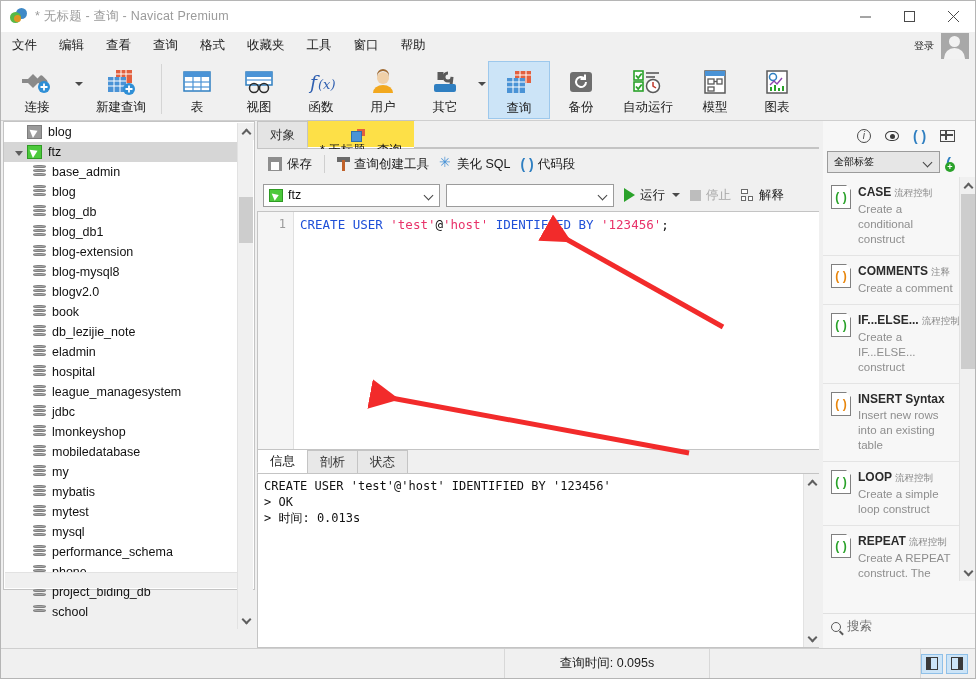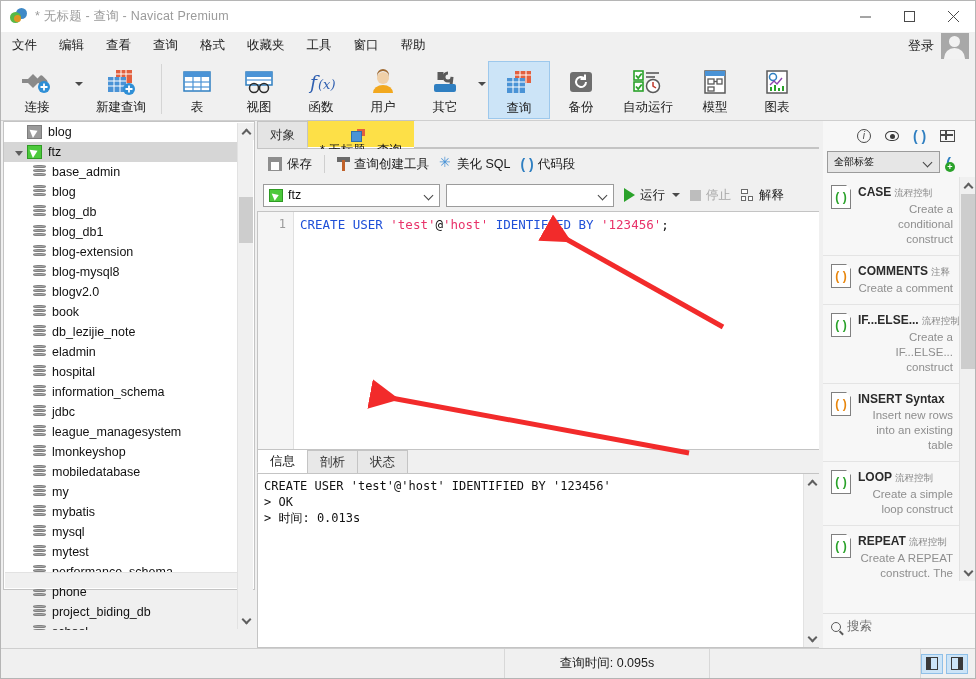--- a/index.html
+++ b/index.html
@@ -50,21 +50,21 @@
     display: flex; align-items: center;
   }
   .menu-item {
     font-size: 12.5px; color: #1b1b1b; padding: 4px 11px; line-height: 15px;
     white-space: nowrap;
   }
   .menubar-right {
     position: absolute; right: 6px; top: 0; height: 27px;
     display: flex; align-items: center; gap: 7px;
   }
-  .login-link { font-size: 13px; color: #1b1b1b; }
+  .login-link { font-size: 10px; color: #1b1b1b; }
   .avatar-top {
     width: 28px; height: 26px; background: #a8a8a8;
     position: relative; overflow: hidden;
   }
   .avatar-top::before {
     content: ""; position: absolute; width: 11px; height: 11px; border-radius: 50%;
     background: #f2f2f2; left: 8px; top: 3px;
   }
   .avatar-top::after {
     content: ""; position: absolute; width: 21px; height: 13px; border-radius: 11px 11px 0 0;
@@ -302,21 +302,21 @@
   }
   .sn-ico::after {
     content: ""; position: absolute; right: -1.5px; top: -1.5px;
     border-left: 6px solid transparent; border-top: 6px solid #f7f7f7;
   }
   .sn-ico.green { color: #2aa22a; }
   .sn-ico.dual { color: #e8860c; }
   .sn-body { flex: 1; min-width: 0; }
   .sn-title { font-size: 12px; font-weight: 700; color: #2b2b2b; white-space: nowrap; }
   .sn-cat { font-size: 9.5px; font-weight: 400; color: #8a8a8a; margin-left: 3px; }
-  .sn-desc { font-size: 11.5px; color: #8e8e8e; line-height: 15px; margin-top: 2px; text-align: right; }
+  .sn-desc { font-size: 11.5px; color: #8e8e8e; line-height: 15px; margin-top: 2px; }
 
   .rp-search {
     position: absolute; left: 0; bottom: 9px; width: 152px; height: 26px;
     display: flex; align-items: center; padding-left: 8px; gap: 6px;
     border-top: 1px solid #e0e0e0;
   }
   .mag { width: 10px; height: 10px; border: 1.5px solid #5a5a5a; border-radius: 50%; position: relative; }
   .mag::after { content:""; position:absolute; right:-4px; bottom:-3px; width:5px;height:1.5px;
                 background:#5a5a5a; transform: rotate(45deg); }
   .rp-search span { font-size: 12.5px; color: #6f6f6f; }
@@ -675,44 +675,36 @@
               <i></i>
             </span>
             <span>hospital</span>
           </div>
           <div class="tree-row">
             <span class="db-ico">
               <i></i>
               <i></i>
               <i></i>
             </span>
-            <span>information_schema</span>
+            <span>league_managesystem</span>
           </div>
           <div class="tree-row">
             <span class="db-ico">
               <i></i>
               <i></i>
               <i></i>
             </span>
             <span>jdbc</span>
           </div>
           <div class="tree-row">
             <span class="db-ico">
               <i></i>
               <i></i>
               <i></i>
             </span>
-            <span>league_managesystem</span>
-          </div>
-          <div class="tree-row">
-            <span class="db-ico">
-              <i></i>
-              <i></i>
-              <i></i>
-            </span>
             <span>lmonkeyshop</span>
           </div>
           <div class="tree-row">
             <span class="db-ico">
               <i></i>
               <i></i>
               <i></i>
             </span>
             <span>mobiledatabase</span>
           </div>
@@ -731,29 +723,29 @@
               <i></i>
             </span>
             <span>mybatis</span>
           </div>
           <div class="tree-row">
             <span class="db-ico">
               <i></i>
               <i></i>
               <i></i>
             </span>
+            <span>mytest</span>
+          </div>
+          <div class="tree-row">
+            <span class="db-ico">
+              <i></i>
+              <i></i>
+              <i></i>
+            </span>
             <span>mysql</span>
-          </div>
-          <div class="tree-row">
-            <span class="db-ico">
-              <i></i>
-              <i></i>
-              <i></i>
-            </span>
-            <span>mytest</span>
           </div>
           <div class="tree-row">
             <span class="db-ico">
               <i></i>
               <i></i>
               <i></i>
             </span>
             <span>performance_schema</span>
           </div>
           <div class="tree-row">

